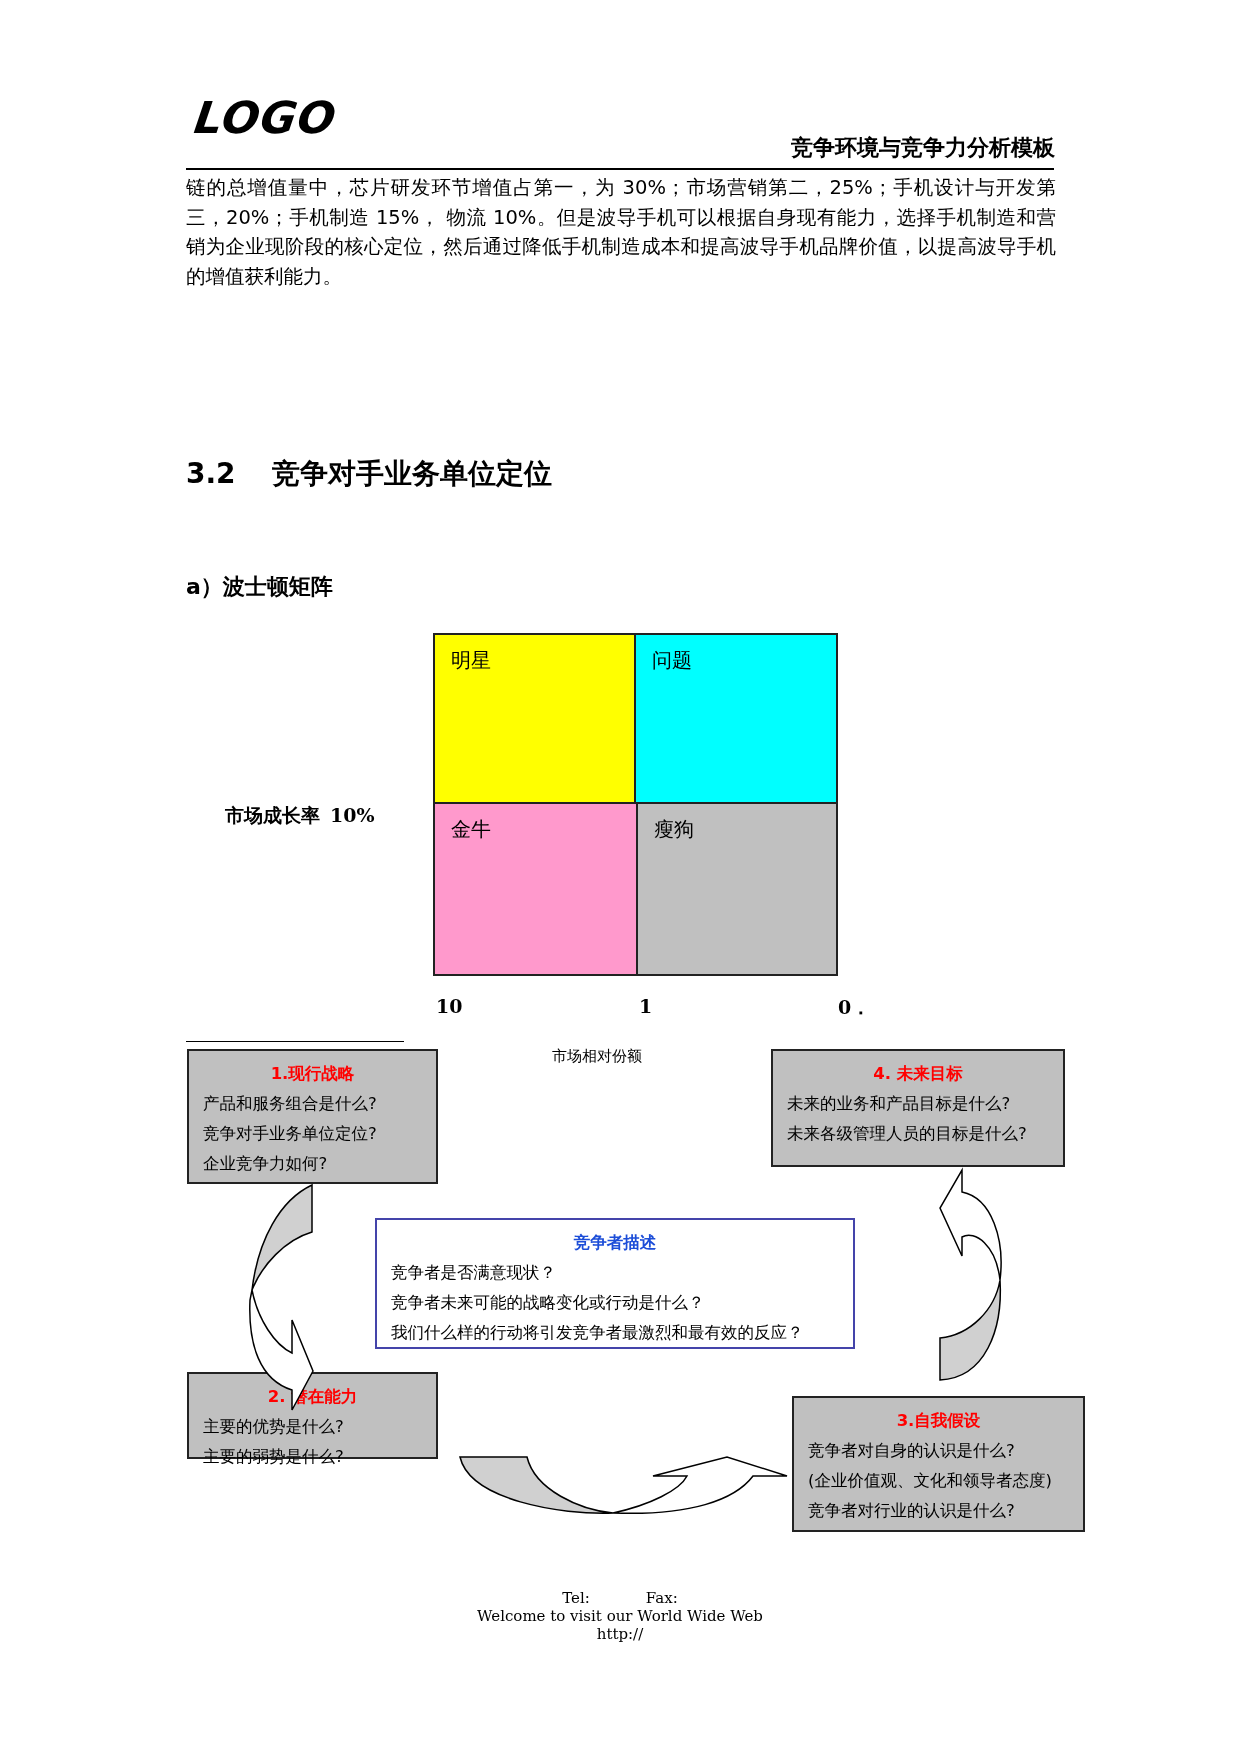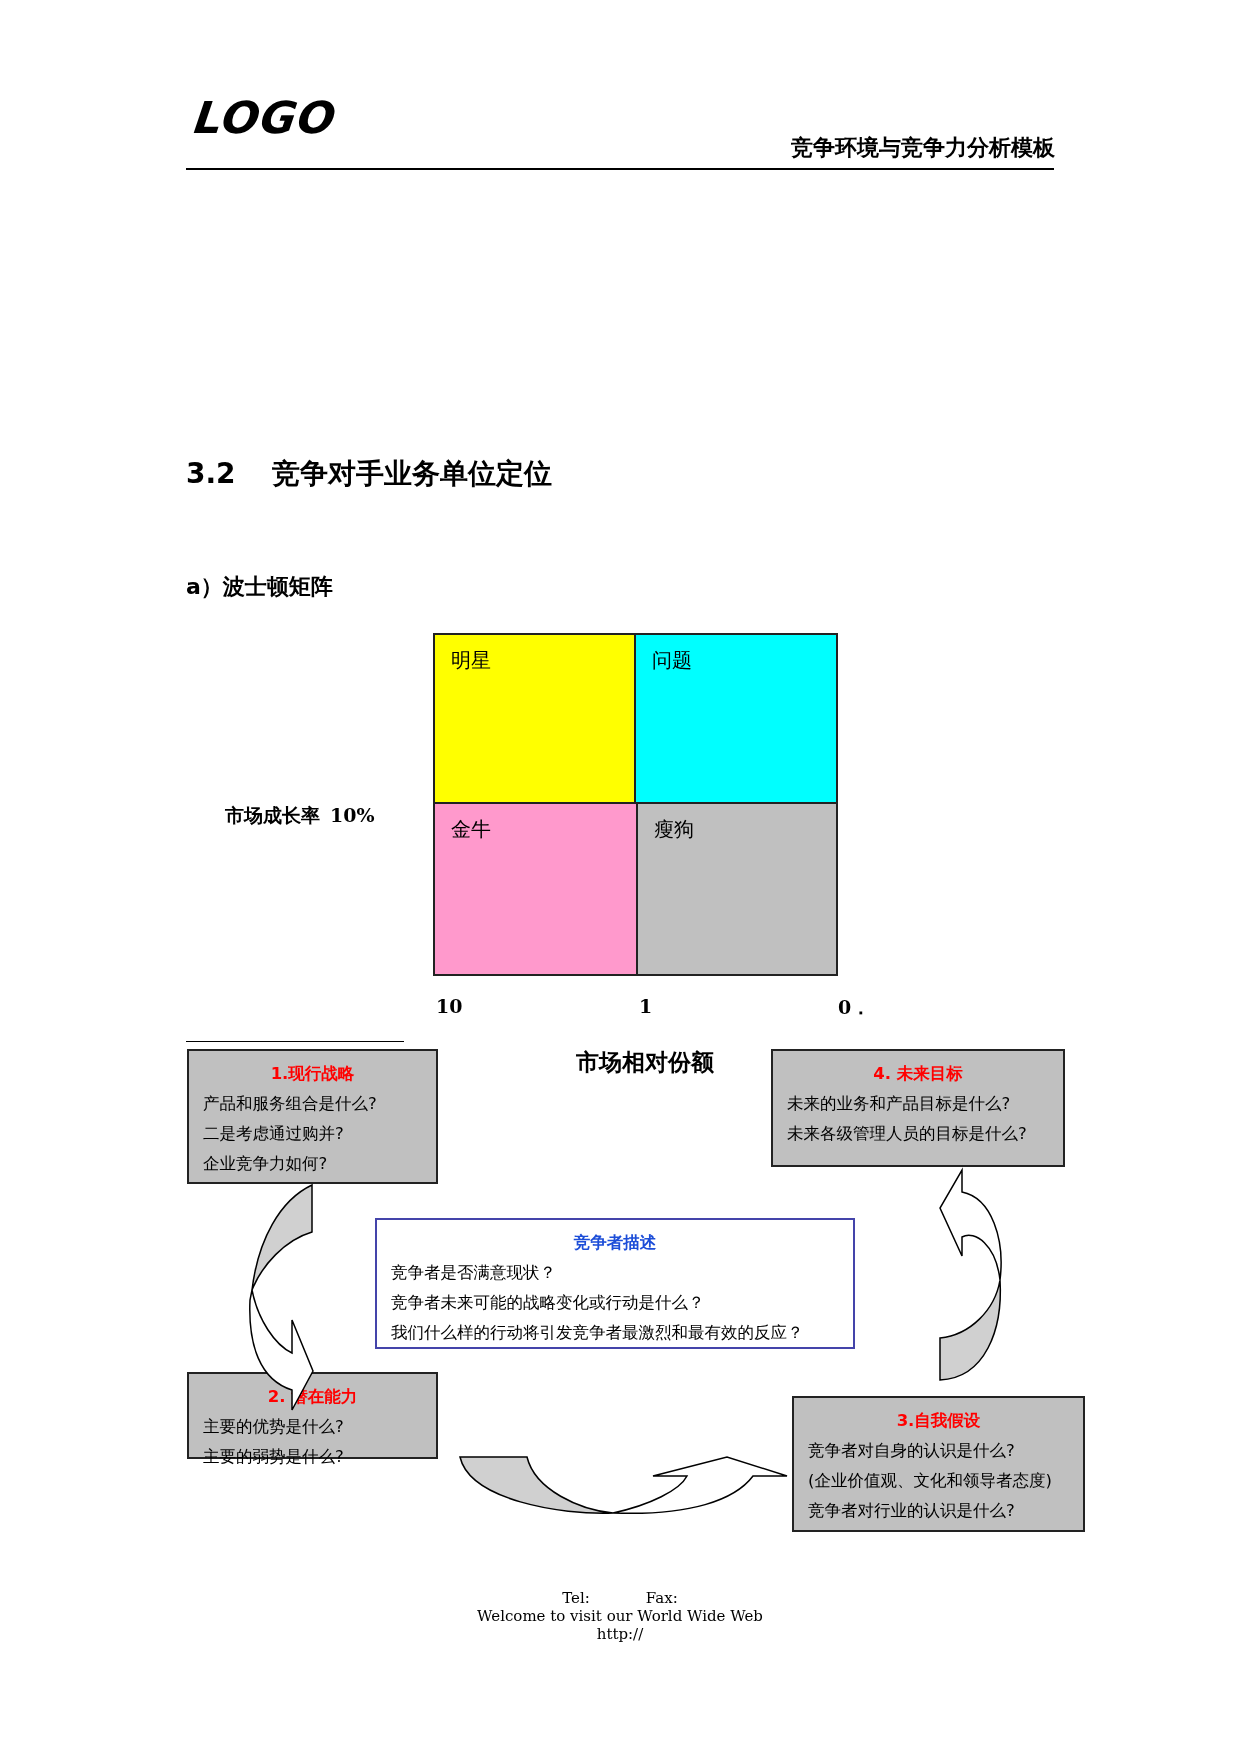--- a/index.html
+++ b/index.html
@@ -20,21 +20,21 @@
   .quad { position: absolute; border: 2px solid #222; box-sizing: border-box; }
   .quad span { position: absolute; left: 16px; top: 12px; font-size: 20px; font-weight: normal; }
   .q-star { left: 433px; top: 633px; width: 203px; height: 171px; background: #ffff00; }
   .q-question { left: 634px; top: 633px; width: 204px; height: 171px; background: #00ffff; }
   .q-cow { left: 433px; top: 802px; width: 205px; height: 174px; background: #ff99cc; }
   .q-dog { left: 636px; top: 802px; width: 202px; height: 174px; background: #c0c0c0; }
 
   .y-axis-label { left: 225px; top: 803px; font-size: 19px; font-weight: bold; }
   .y-axis-label .pct { font-family: "DejaVu Serif", serif; margin-left: 10px; }
   .x-tick { top: 995px; font-family: "DejaVu Serif", serif; font-size: 19px; font-weight: bold; margin-left: 12px; }
-  .x-axis-label { left: 552px; top: 1047px; font-size: 23px; font-weight: bold; margin-left: 24px; }
+  .x-axis-label { left: 552px; top: 1047px; font-size: 15px; font-weight: normal; }
   .short-rule { left: 186px; top: 1041px; width: 218px; height: 1px; background: #000; }
 
   .qbox { position: absolute; background: #c0c0c0; border: 2px solid #222; box-sizing: border-box;
           padding: 8px 14px; font-size: 16.5px; line-height: 30px; }
   .qbox .t { color: #ff0000; font-weight: bold; text-align: center; }
   .box1 { left: 187px; top: 1049px; width: 251px; height: 135px; }
   .box4 { left: 771px; top: 1049px; width: 294px; height: 118px; }
   .box2 { left: 187px; top: 1372px; width: 251px; height: 87px; }
   .box3 { left: 792px; top: 1396px; width: 293px; height: 136px; }
   .center-box { position: absolute; left: 375px; top: 1218px; width: 480px; height: 131px;
@@ -47,20 +47,21 @@
             font-size: 15px; line-height: 18px; }
 </style>
 </head>
 <body>
 
 <div class="abs logo">LOGO</div>
 <div class="abs header-title">竞争环境与竞争力分析模板</div>
 <div class="abs header-rule"></div>
 
 <div class="abs body-text">
+  <p>链的总增值量中，芯片研发环节增值占第一，为 30%；市场营销第二，25%；手机设计与开发第三，20%；手机制造 15%， 物流 10%。但是波导手机可以根据自身现有能力，选择手机制造和营销为企业现阶段的核心定位，然后通过降低手机制造成本和提高波导手机品牌价值，以提高波导手机的增值获利能力。</p>
 </div>
 
 <div class="abs h2">
   <span class="num">3.2</span><span>竞争对手业务单位定位</span>
 </div>
 <div class="abs h3">a）波士顿矩阵</div>
 
 <div>
   <div class="quad q-star">
       <span>明星</span>
@@ -78,21 +79,21 @@
 <div class="abs y-axis-label"><span>市场成长率</span><span class="pct">10%</span></div>
 <div class="abs x-tick" style="left:424px">10</div>
 <div class="abs x-tick" style="left:627px">1</div>
 <div class="abs x-tick" style="left:826px">0．</div>
 <div class="abs short-rule"></div>
 <div class="abs x-axis-label">市场相对份额</div>
 
 <div class="qbox box1">
   <div class="t">1.现行战略</div>
   <div>产品和服务组合是什么?</div>
-  <div>二是考虑通过购并?</div>
+  <div>竞争对手业务单位定位?</div>
   <div>企业竞争力如何?</div>
 </div>
 
 <div class="qbox box4">
   <div class="t">4. 未来目标</div>
   <div>未来的业务和产品目标是什么?</div>
   <div>未来各级管理人员的目标是什么?</div>
 </div>
 
 <div class="center-box">

